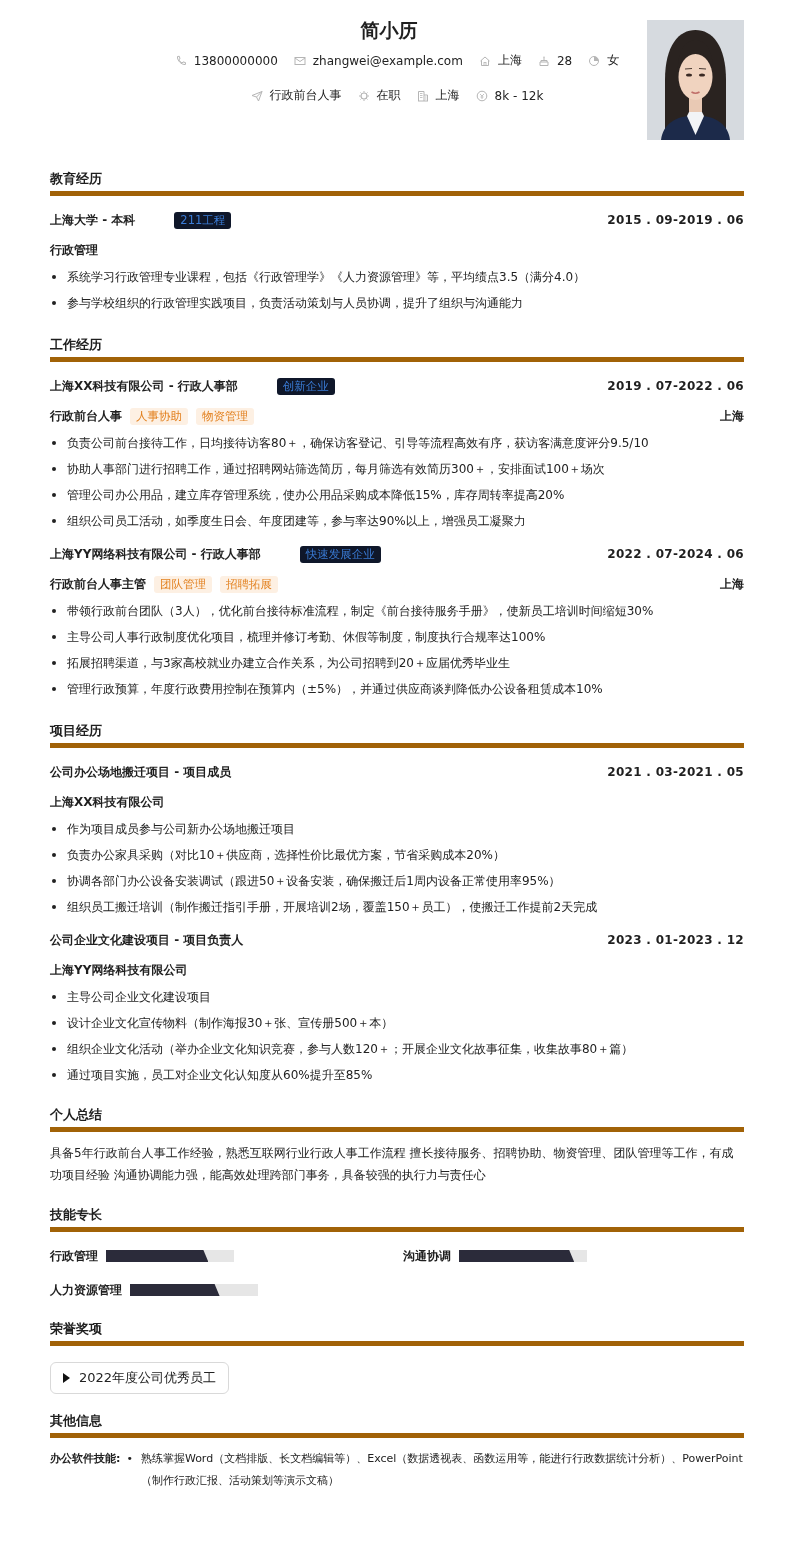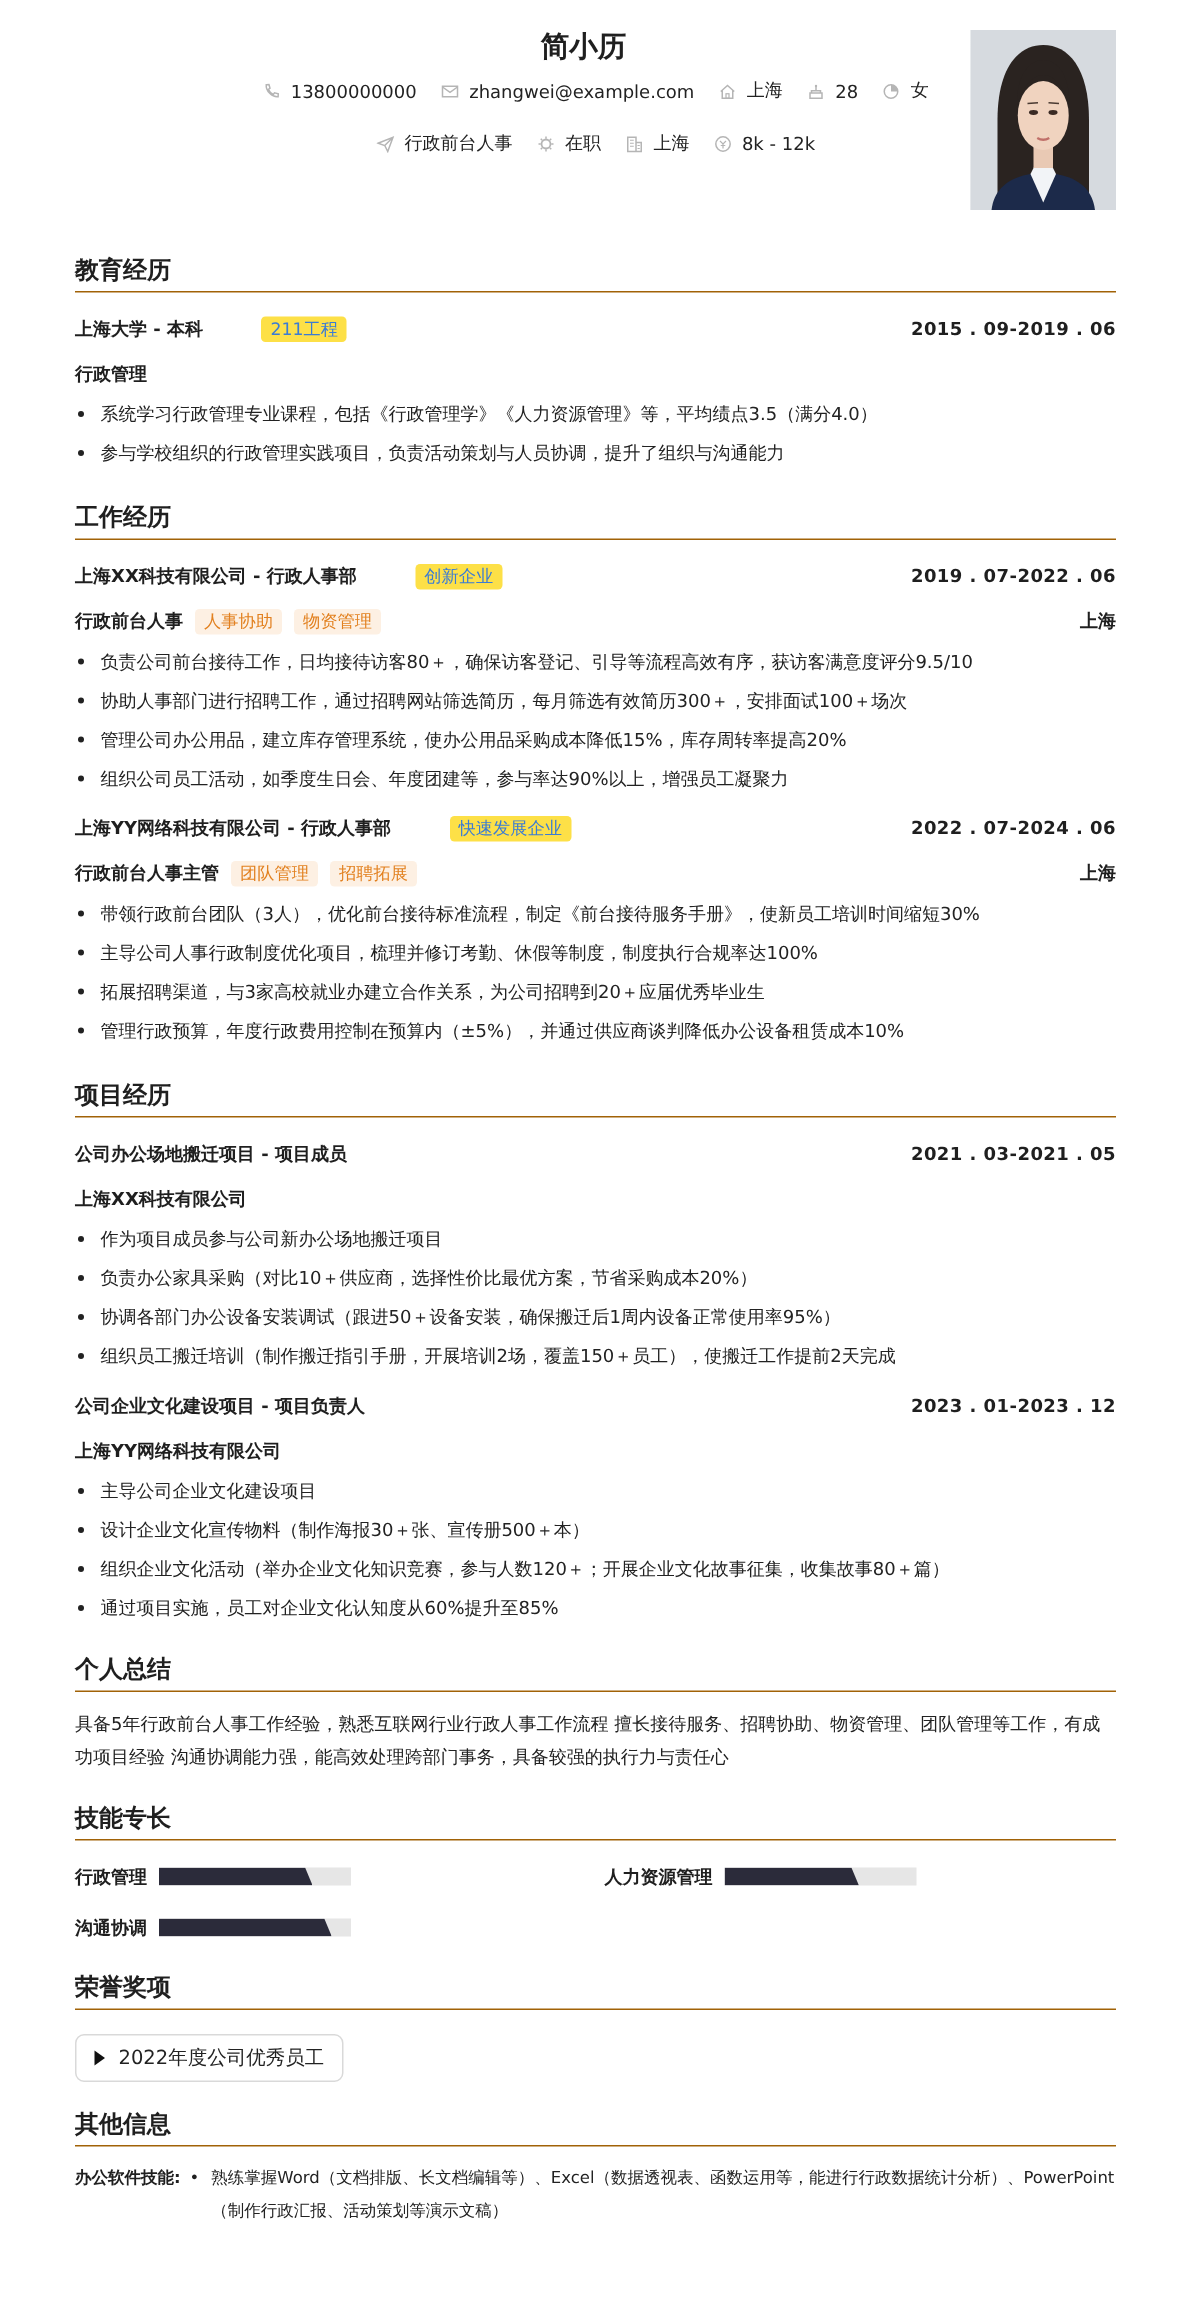--- a/index.html
+++ b/index.html
@@ -34,40 +34,40 @@
   .info-icon svg { width: 12px; height: 12px; display: block; }
   .photo {
     position: absolute; right: 0; top: 20px; width: 97px; height: 120px;
     background: linear-gradient(180deg, #d9dde2 0%, #cfd4da 100%);
     overflow: hidden;
   }
   .photo svg { width: 97px; height: 120px; display: block; }
 
   .section { margin-top: 0; }
   .section-title {
-    font-size: 16px; font-weight: bold; color: #1f1f1f;
-    padding-bottom: 3px; border-bottom: 1px solid #a16207;
+    font-size: 13px; font-weight: bold; color: #1f1f1f;
+    padding-bottom: 3px; border-bottom: 5px solid #a16207;
     margin-bottom: 14px;
   }
   .entry-head {
     display: flex; justify-content: space-between; align-items: center;
     height: 20px; font-size: 12px;
   }
   .entry-head .left { display: flex; align-items: center; font-weight: bold; gap: 31px; }
   .entry-head .right { font-weight: bold; letter-spacing: 0.3px; }
   .sub-head {
     display: flex; justify-content: space-between; align-items: center;
     height: 20px; margin-top: 10px; font-weight: bold; font-size: 12px;
   }
   .sub-head .left { display: flex; align-items: center; }
   .tag {
     display: inline-block; font-size: 11.5px; font-weight: normal;
     padding: 1px 6px; border-radius: 3px; margin-left: 8px; line-height: 15px;
   }
-  .tag.blue { background: #fde047; color: #3a7bd5; }
+  .tag.blue { background: #0f172a; color: #3a7bd5; }
   .tag.orange { background: #fdf0e3; color: #e2801f; }
   ul.bullets { list-style: none; margin-top: 8px; }
   ul.bullets li {
     position: relative; padding-left: 17px; font-size: 12px;
     line-height: 18px; margin-bottom: 8px; color: #222;
   }
   ul.bullets li::before {
     content: ""; position: absolute; left: 2px; top: 7px;
     width: 4px; height: 4px; border-radius: 50%; background: #222;
   }
@@ -325,29 +325,29 @@
   <div class="section" style="margin-top:20px;">
     <div class="section-title">技能专长</div>
     <div class="skills">
       <div class="skill">
         <span class="skill-name">行政管理</span>
         <div class="skill-bar">
           <div class="skill-fill" style="width: 80%;"></div>
         </div>
       </div>
       <div class="skill">
+        <span class="skill-name">沟通协调</span>
+        <div class="skill-bar">
+          <div class="skill-fill" style="width: 90%;"></div>
+        </div>
+      </div>
+      <div class="skill">
         <span class="skill-name">人力资源管理</span>
         <div class="skill-bar">
           <div class="skill-fill" style="width: 70%;"></div>
-        </div>
-      </div>
-      <div class="skill">
-        <span class="skill-name">沟通协调</span>
-        <div class="skill-bar">
-          <div class="skill-fill" style="width: 90%;"></div>
         </div>
       </div>
     </div>
   </div>
 
   <div class="section" style="margin-top:20px;">
     <div class="section-title">荣誉奖项</div>
     <div class="award">
       <span class="tri"></span>
       <span>2022年度公司优秀员工</span>

